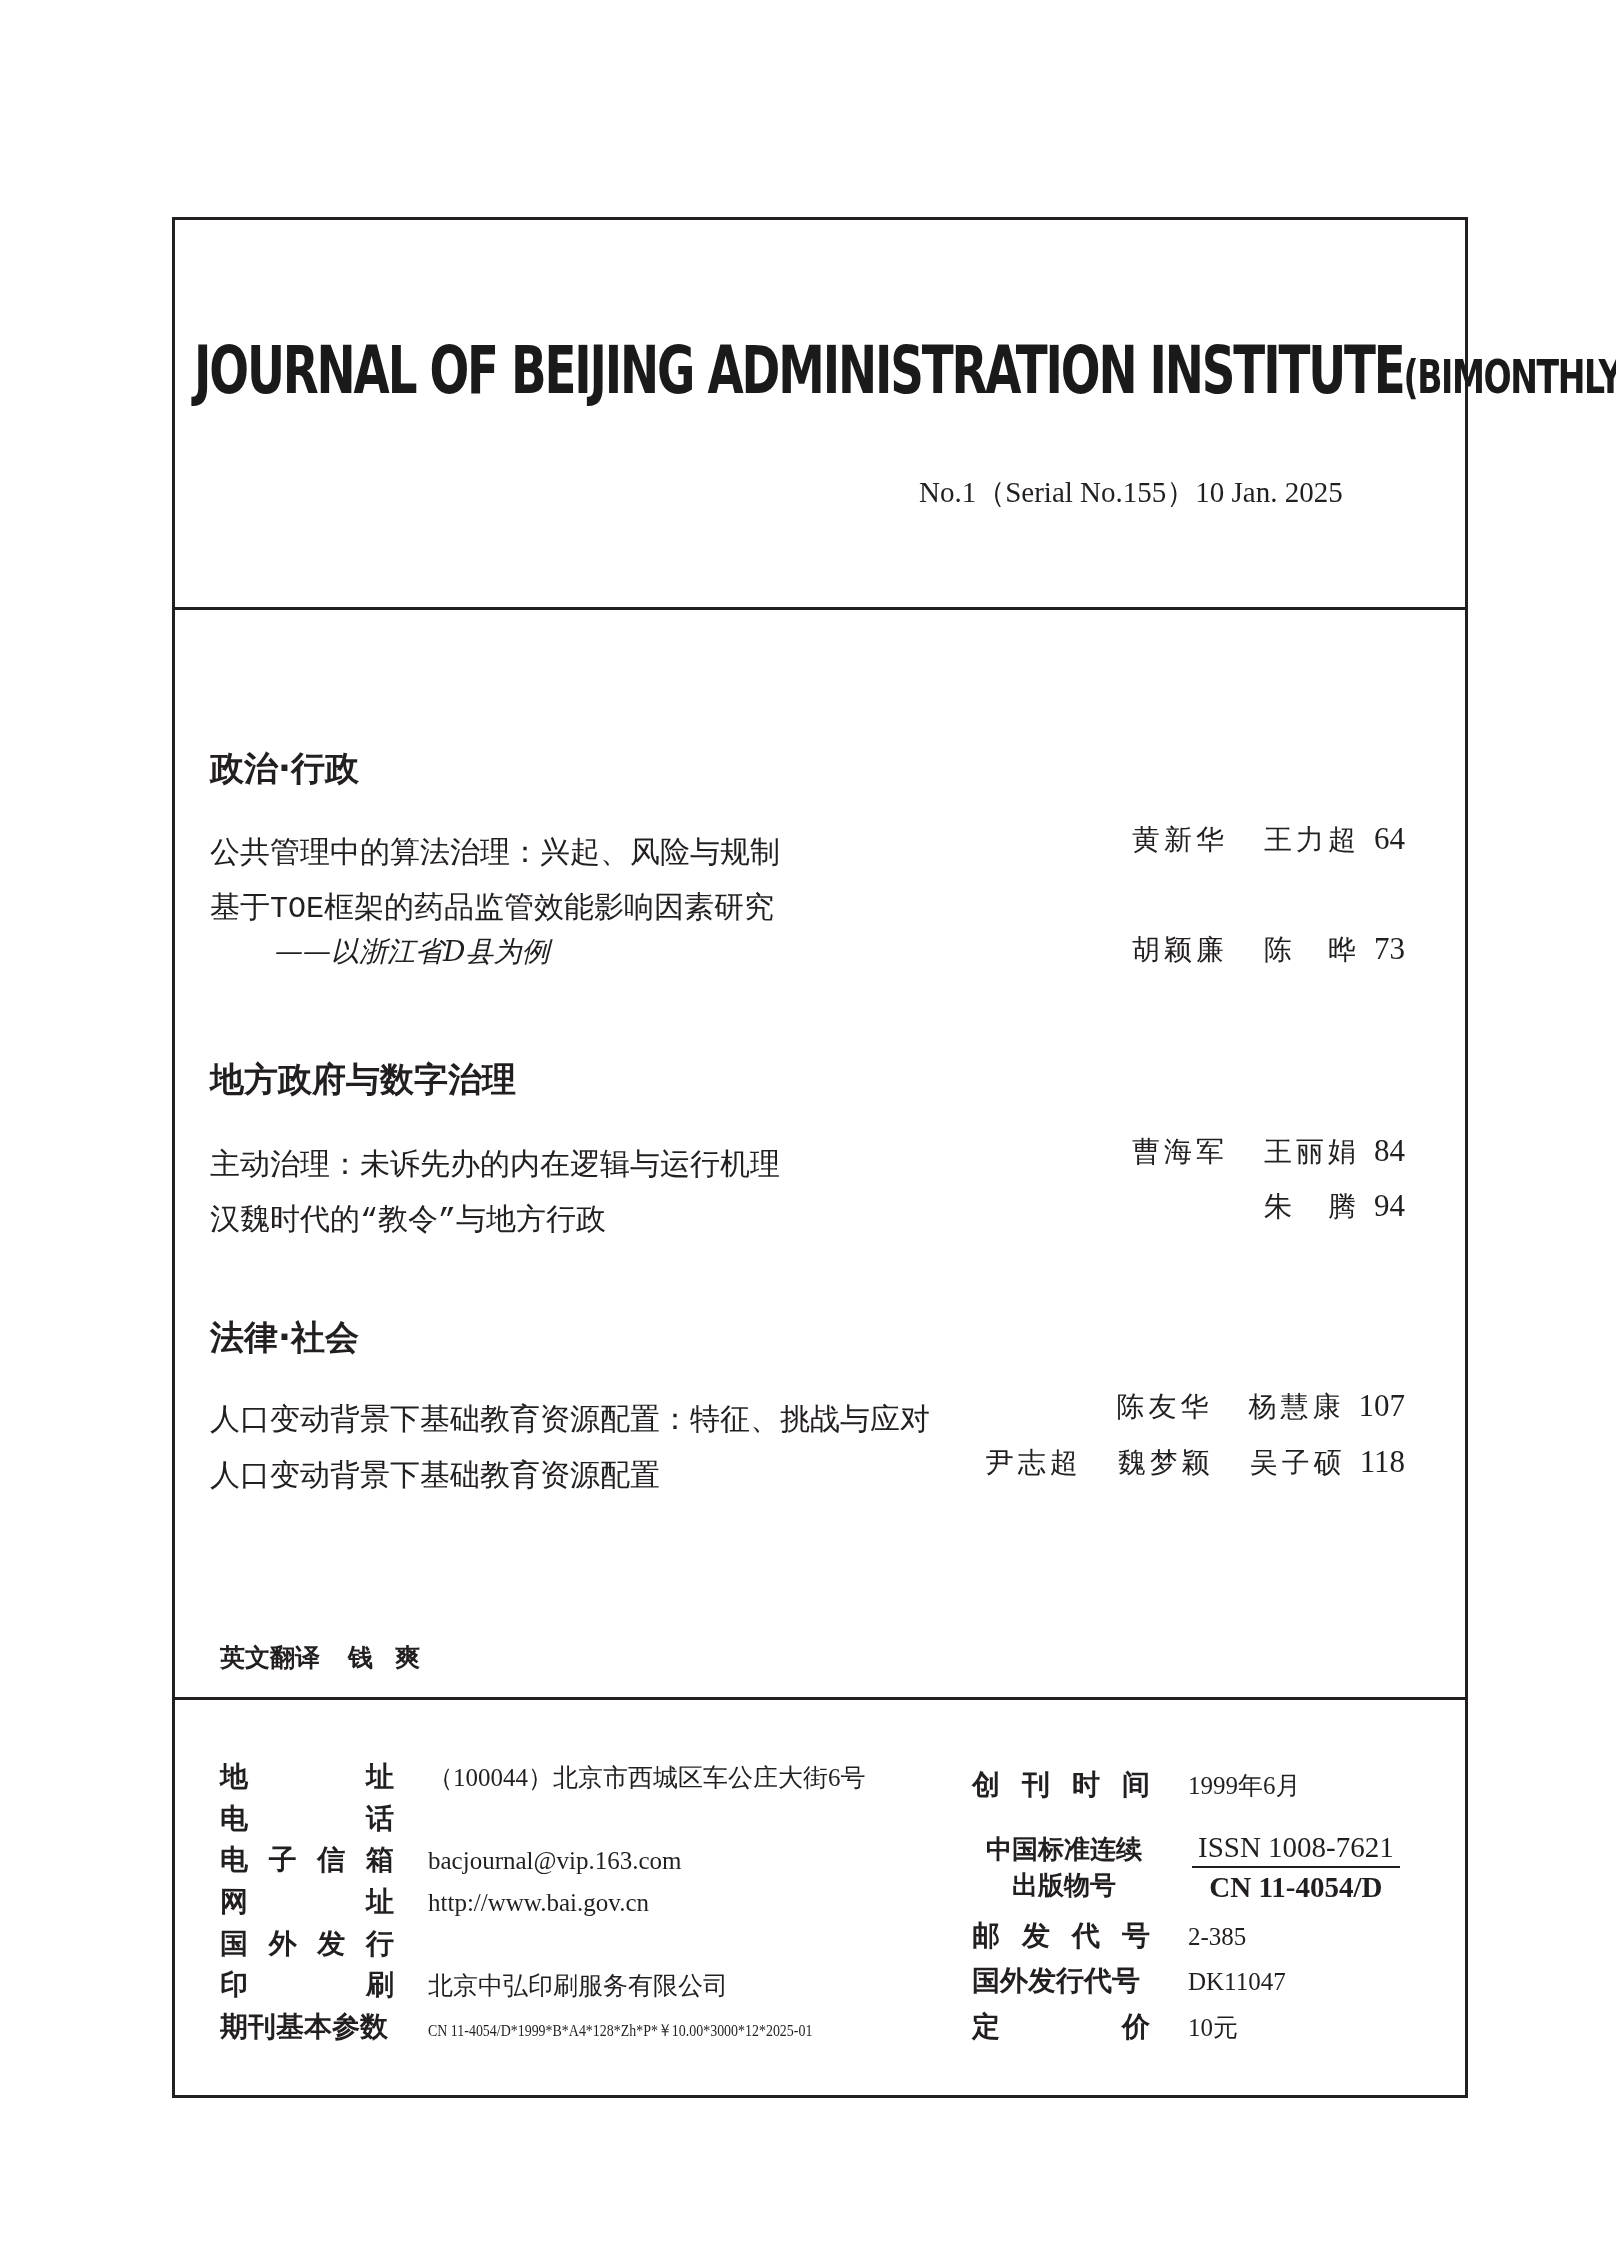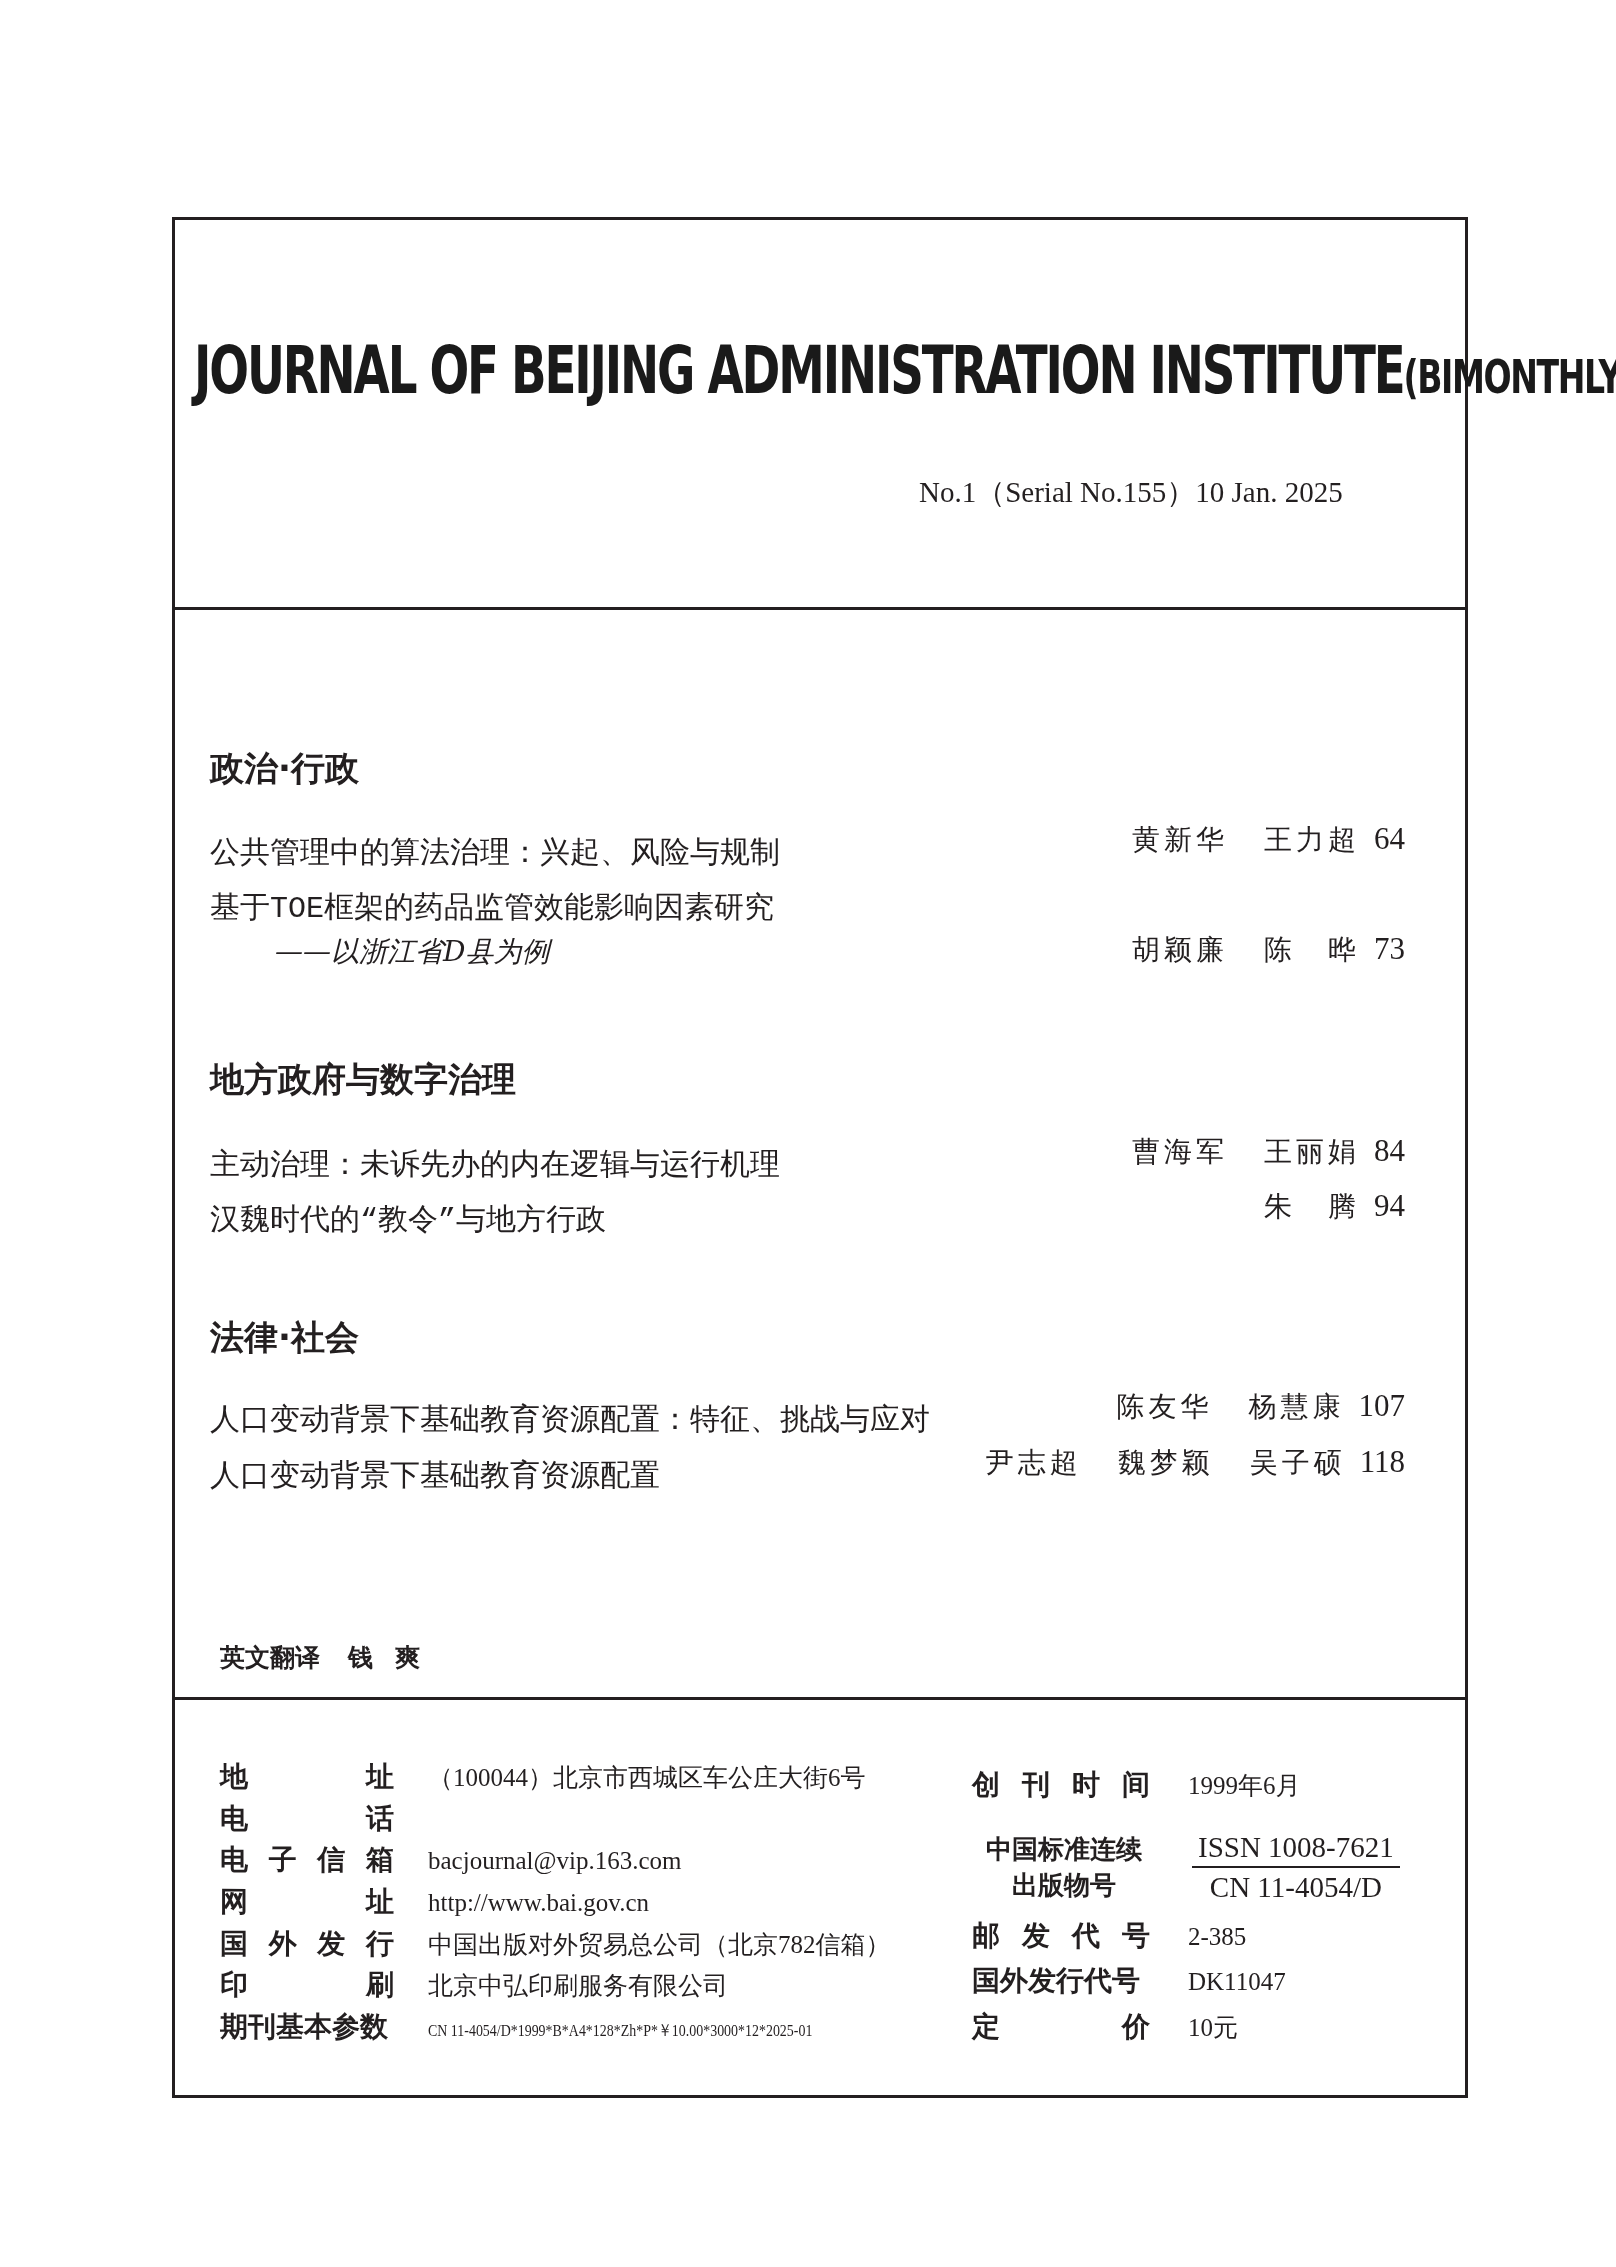--- a/index.html
+++ b/index.html
@@ -180,20 +180,21 @@
       font-size: 29px;
       line-height: 34px;
       color: #231f20;
     }
     .issn-fraction .num {
       padding: 0 6px 2px 6px;
       border-bottom: 2px solid #231f20;
     }
     .issn-fraction .den {
       padding-top: 2px;
+      font-weight: bold;
     }
   </style>
 </head>
 <body>
 
 <div class="frame"></div>
 <div class="divider d1"></div>
 <div class="divider d2"></div>
 
 <div class="journal-title"><span>JOURNAL OF  BEIJING ADMINISTRATION INSTITUTE</span><span class="bimonthly">(BIMONTHLY )</span></div>
@@ -285,21 +286,20 @@
   <span class="info-value">http://www.bai.gov.cn</span>
 </div>
 
 <div class="info-row left-col" style="left:220px; top:1925px;">
   <span class="info-label">
     <span>国</span>
       <span>外</span>
       <span>发</span>
       <span>行</span>
   </span>
-  <span class="info-value">中国出版对外贸易总公司（北京782信箱）</span>
 </div>
 
 <div class="info-row left-col" style="left:220px; top:1966px;">
   <span class="info-label">
     <span>印</span>
       <span>刷</span>
   </span>
   <span class="info-value">北京中弘印刷服务有限公司</span>
 </div>
 

